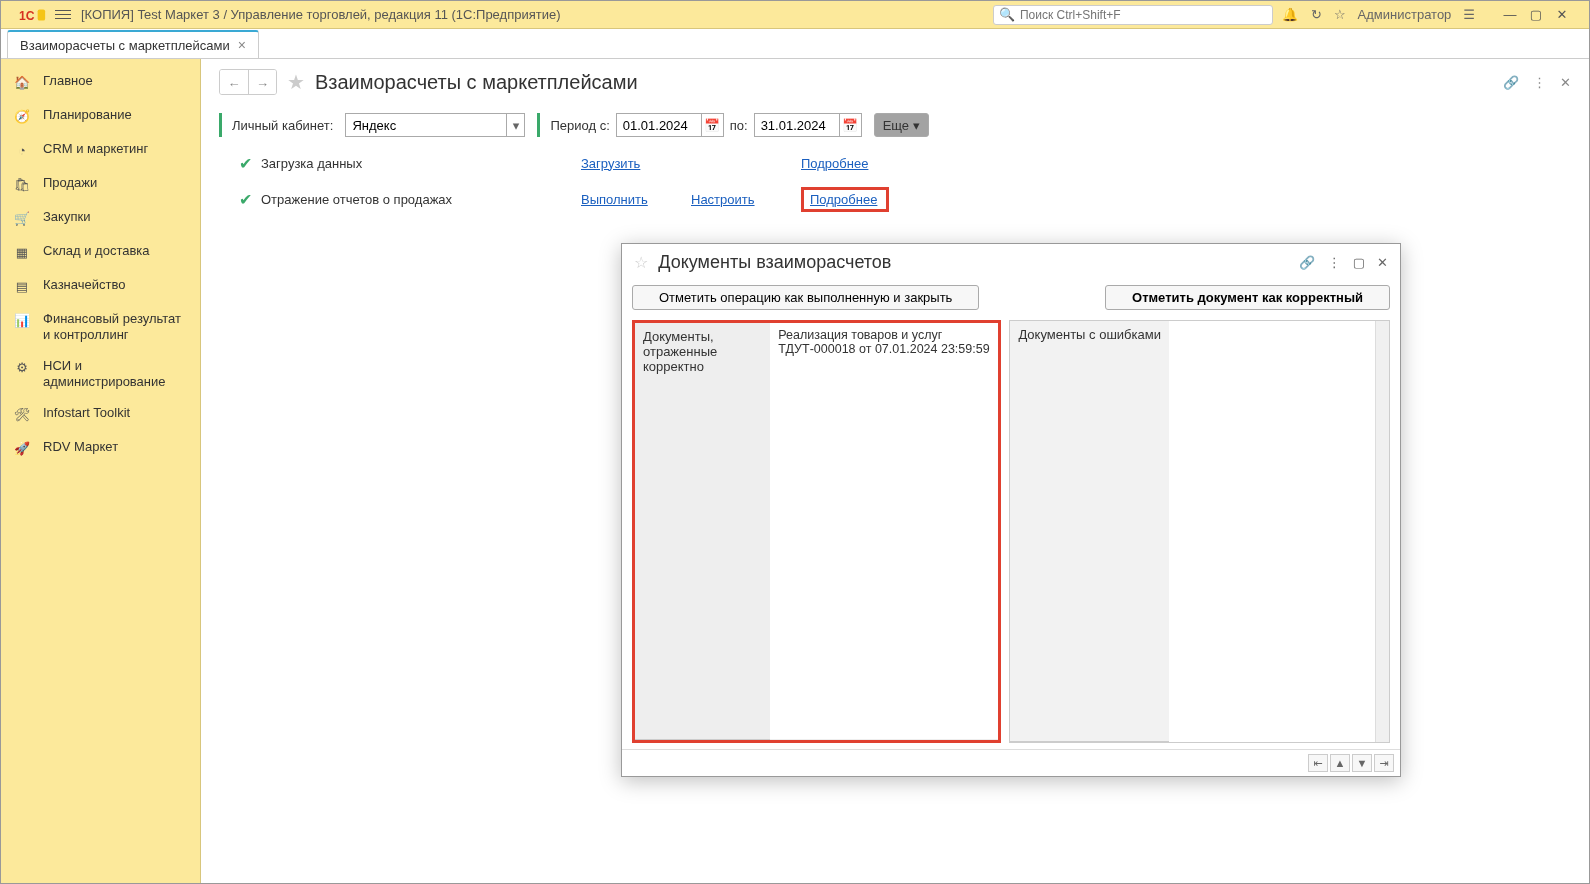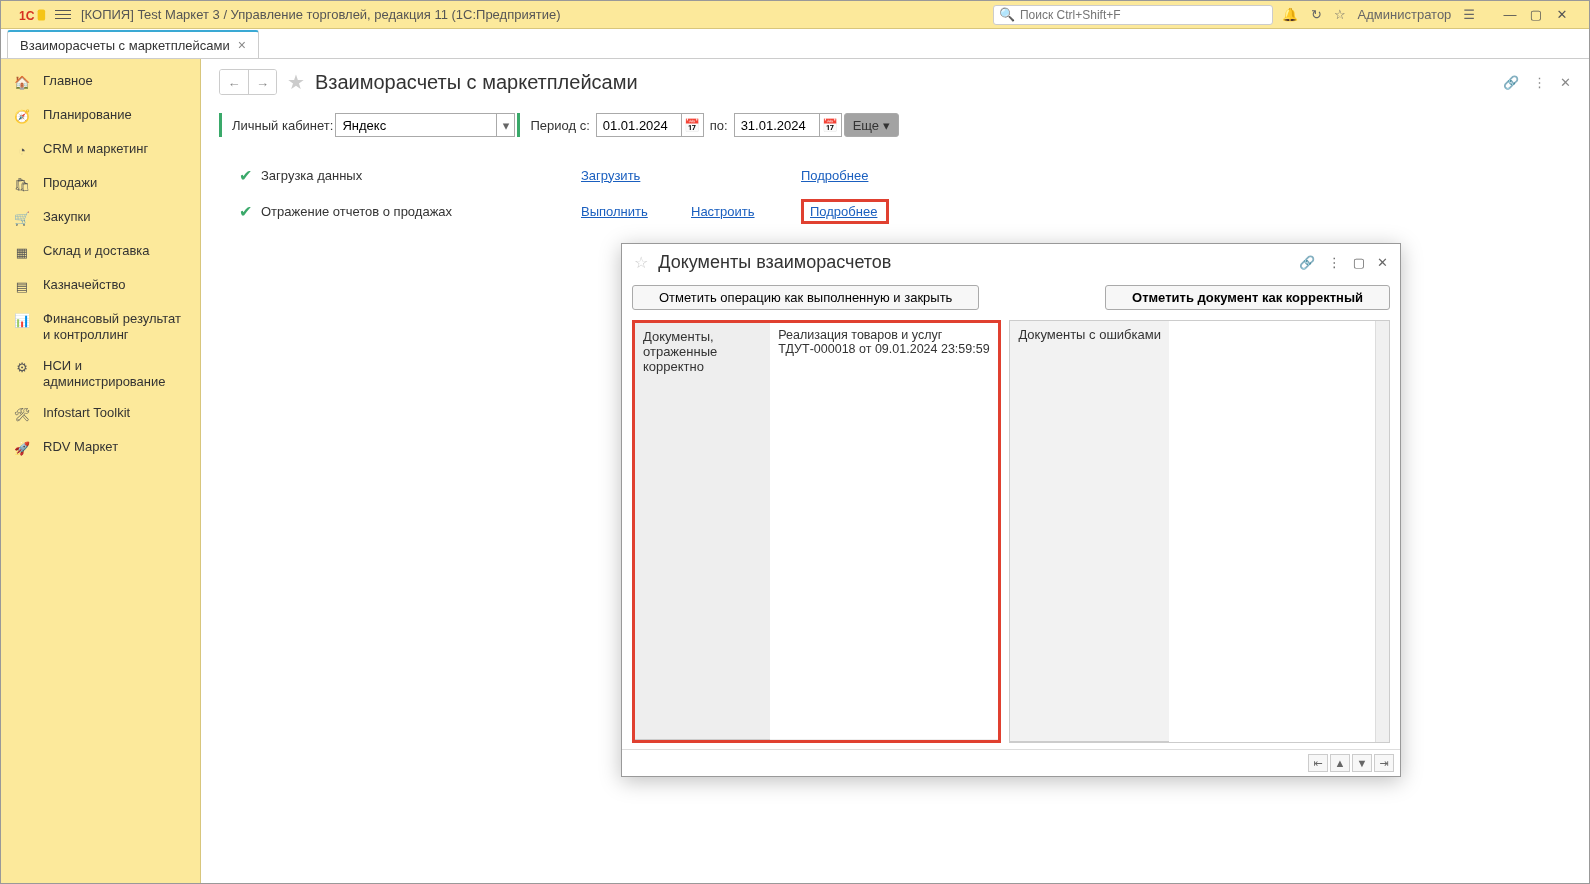--- a/index.html
+++ b/index.html
@@ -39,21 +39,21 @@
 .page-header { display:flex; align-items:center; gap:10px; margin-bottom:18px;}
 .nav-btns{display:flex;border:1px solid #ccc;border-radius:3px;overflow:hidden;}
 .nav-btn{width:28px;height:24px;display:flex;align-items:center;justify-content:center;background:#fff;cursor:pointer;color:#888;}
 .nav-btn+.nav-btn{border-left:1px solid #ccc;}
 .star{color:#ccc;font-size:20px;cursor:pointer;}
 .page-title{font-size:20px;color:#333;}
 .hdr-right{margin-left:auto;display:flex;gap:14px;color:#888;}
 .hdr-right .hi{cursor:pointer;}
 
 
-.filter-row{display:flex;align-items:center;gap:2px;margin-bottom:20px;padding-left:10px;border-left:3px solid #3aa96a;}
+.filter-row{display:flex;align-items:center;gap:12px;margin-bottom:8px;padding-left:10px;border-left:3px solid #3aa96a;}
 .filter-lbl{font-size:13px;color:#333;}
 .combo{display:flex;border:1px solid #aaa;height:24px;}
 .combo input{border:none;outline:none;padding:0 6px;font-size:13px;width:160px;}
 .combo .dd{width:18px;border-left:1px solid #aaa;display:flex;align-items:center;justify-content:center;color:#666;cursor:pointer;}
 .date-group{display:flex;align-items:center;gap:6px;border-left:3px solid #3aa96a;padding-left:10px;}
 .date-inp{display:flex;border:1px solid #aaa;height:24px;}
 .date-inp input{border:none;outline:none;padding:0 6px;width:84px;font-size:13px;}
 .date-inp .cal{width:22px;border-left:1px solid #aaa;display:flex;align-items:center;justify-content:center;cursor:pointer;color:#666;}
 .more-btn{height:24px;border:1px solid #aaa;background:#a3a3a3;padding:0 8px;display:flex;align-items:center;gap:4px;cursor:pointer;font-size:13px;border-radius:3px;}
 
@@ -246,21 +246,21 @@
           <span class="mi">✕</span>
         </div>
       </div>
       <div class="modal-toolbar">
         <button class="m-btn">Отметить операцию как выполненную и закрыть</button>
         <button class="m-btn r">Отметить документ как корректный</button>
       </div>
       <div class="modal-body">
         <div class="col left">
           <div class="col-hdr">Документы, отраженные корректно</div>
-          <div class="row">Реализация товаров и услуг ТДУТ-000018 от 09.01.2024 23:59:59</div>
+          <div class="row">Реализация товаров и услуг ТДУТ-000018 от 07.01.2024 23:59:59</div>
         </div>
         <div class="col">
           <div class="col-hdr">Документы с ошибками</div>
           <div class="scroll-stub"></div>
         </div>
       </div>
       <div class="modal-footer">
         <div class="ft-btn">⇤</div>
         <div class="ft-btn">▲</div>
         <div class="ft-btn">▼</div>

